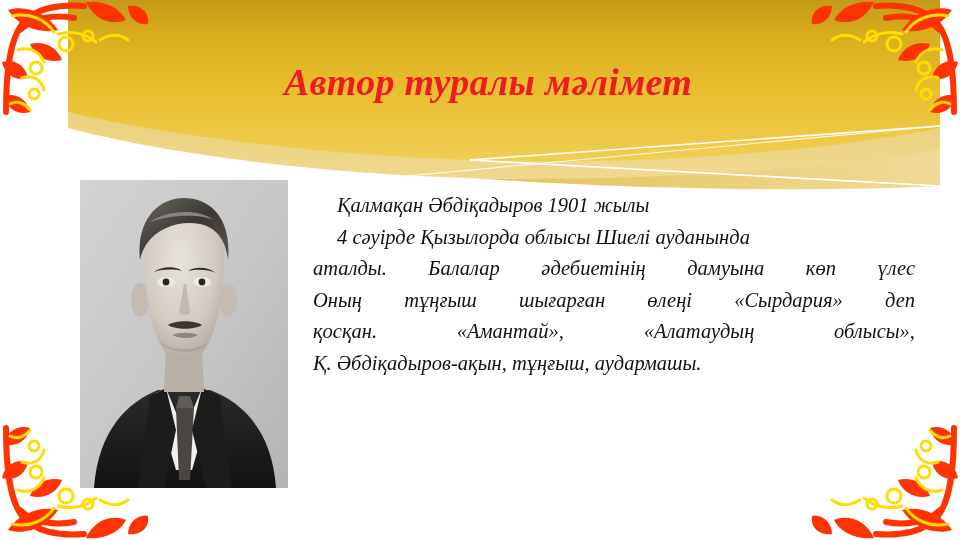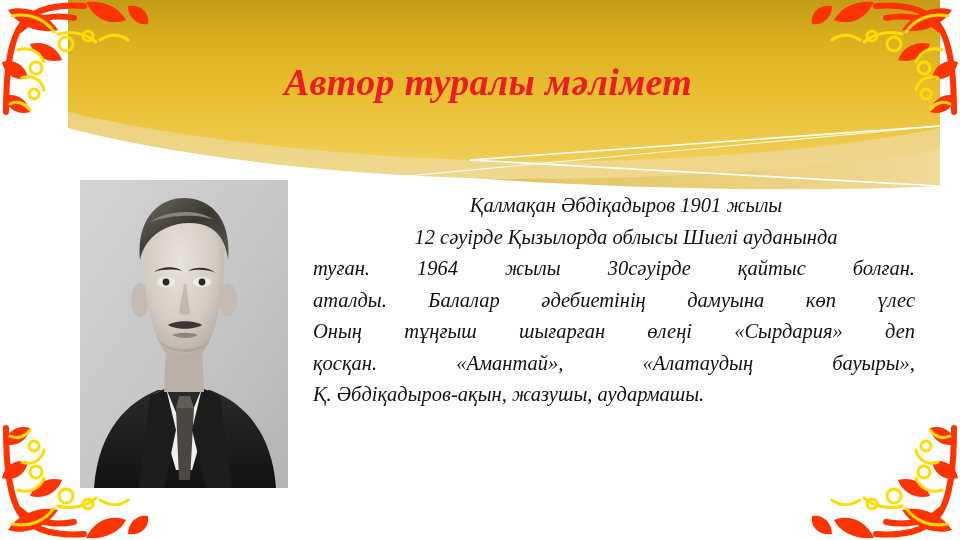--- a/index.html
+++ b/index.html
@@ -80,21 +80,21 @@
     line-height: 31.5px;
     color: #111111;
     text-align: justify;
     text-justify: inter-word;
   }
   .body-text .line {
     display: block;
   }
   
   .body-text .line.ragged {
-    text-align: center;
+    text-align: left;
     margin-left: 24px;
   }
   .body-text .line.just {
     text-align: justify;
     text-align-last: justify;
   }
   .body-text .line.last {
     text-align: left;
   }
 
@@ -211,26 +211,25 @@
       <path d="M88,145 C96,140 114,140 122,145 C114,150 96,150 88,145 Z" fill="#3A3733"></path>
 
       <path d="M92,155 C100,152 112,152 118,155 C112,159 100,159 92,155 Z" fill="#8E857B"></path>
 
       <path d="M78,160 C90,172 120,172 130,160 C122,176 88,176 78,160 Z" fill="#9E968C" opacity="0.5"></path>
     </svg>
   </div>
 
   <div class="body-text">
     <span class="line ragged">Қалмақан Әбдіқадыров 1901 жылы</span>
-    <span class="line ragged">12 сәуірде Қызылорда облысы Шиелі ауданында</span>
-    <span class="line just">туған. 1964 жылы 30сәуірде қайтыс болған.</span>
+    <span class="line ragged">4 сәуірде Қызылорда облысы Шиелі ауданында</span>
     <span class="line just">аталды. Балалар әдебиетінің дамуына көп үлес</span>
     <span class="line just">Оның тұңғыш шығарған өлеңі «Сырдария» деп</span>
-    <span class="line just">қосқан. «Амантай», «Алатаудың бауыры»,</span>
-    <span class="line last">Қ. Әбдіқадыров-ақын, жазушы, аудармашы.</span>
+    <span class="line just">қосқан. «Амантай», «Алатаудың облысы»,</span>
+    <span class="line last">Қ. Әбдіқадыров-ақын, тұңғыш, аудармашы.</span>
   </div>
 
   <div class="ornament orn-tl">
     <svg viewBox="0 0 150 118">
       <g fill="none" stroke="#FF3300" stroke-width="6" stroke-linecap="round">
         <path d="M6,112 C6,70 10,40 22,24 C34,8 60,4 84,6"></path>
         <path d="M20,30 C32,18 54,14 74,18"></path>
       </g>
       <g fill="#FF3300">
         <path d="M8,10 C26,4 48,14 58,30 C42,34 20,28 8,10 Z"></path>

